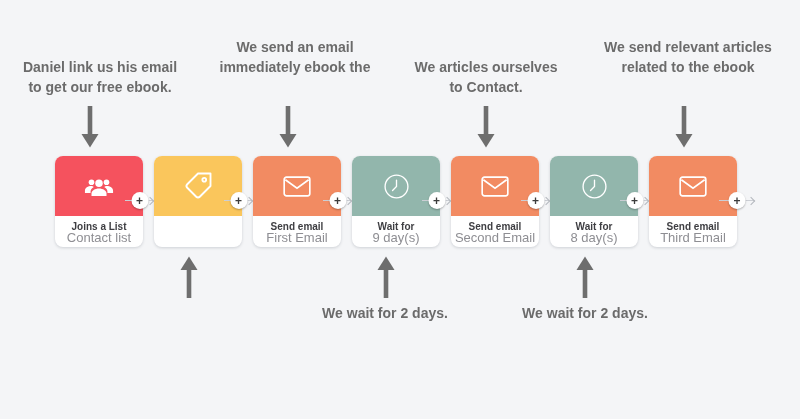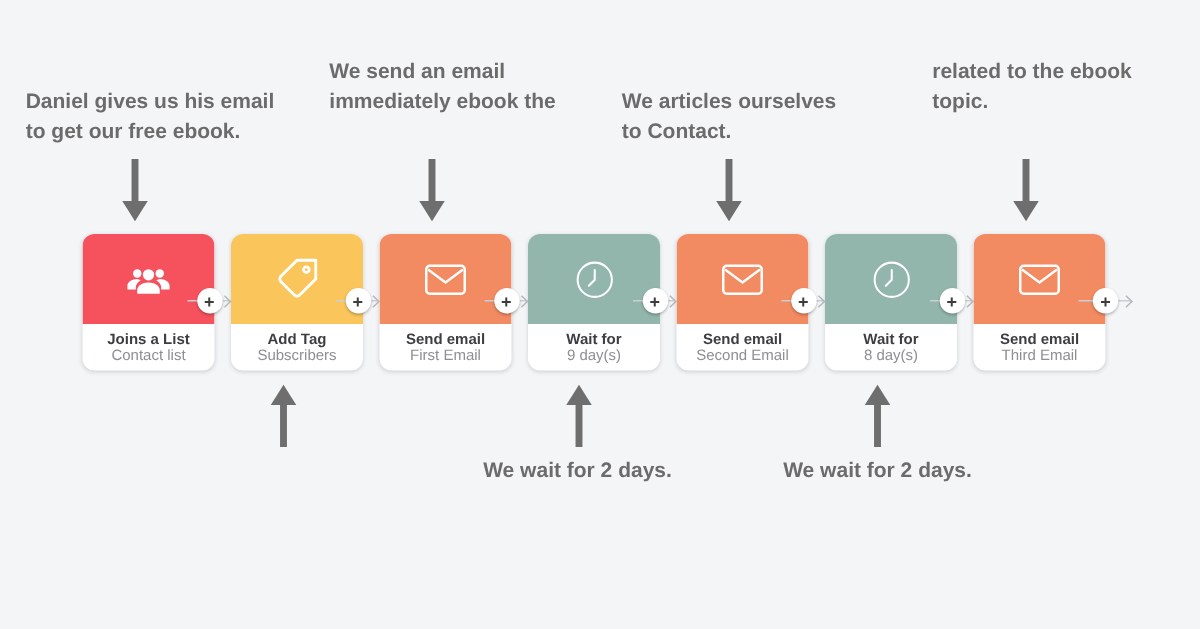--- a/index.html
+++ b/index.html
@@ -11,53 +11,53 @@
 
   
   .card {
     position:absolute; top:156px; width:88px; height:91px;
     background:#ffffff; border-radius:8px; overflow:hidden;
     box-shadow:0 1px 3px rgba(31,45,61,.18); cursor:pointer;
   }
   .card-top { height:60px; display:flex; align-items:center; justify-content:center; }
   .card-bottom { height:31px; text-align:center; padding-top:5px; box-sizing:border-box; }
   .card-title { font-size:10px; font-weight:bold; color:#3e3e42; line-height:11px; }
-  .card-subtitle { font-size:10px; color:#8e8e93; line-height:9px; margin-top:1px; }
+  .card-subtitle { font-size:13px; color:#8e8e93; line-height:9px; margin-top:1px; }
 
   
   .connector { position:absolute; top:192px; height:18px; }
   .conn-line { position:absolute; top:8px; left:0; right:1px; height:1px; background:#cbced4; }
   .plus-circle {
     position:absolute; left:50%; top:0; transform:translateX(-50%);
     width:17px; height:17px; background:#fff; border-radius:50%;
     box-shadow:0 1px 2px rgba(0,0,0,.28);
     display:flex; align-items:center; justify-content:center;
     font-size:12px; font-weight:bold; line-height:1; color:#3c3c3c; cursor:pointer;
   }
   .chevron {
     position:absolute; right:1px; top:6px; width:5px; height:5px;
     border-top:1.5px solid #b3b7bd; border-right:1.5px solid #b3b7bd;
     transform:rotate(45deg);
   }
 
   
   .ann {
     position:absolute; transform:translateX(-50%);
-    text-align:left; white-space:nowrap;
+    text-align:center; white-space:nowrap;
     font-size:14px; font-weight:bold; line-height:20px; color:#6b6b6b;
   }
   .arrow { position:absolute; transform:translateX(-50%); }
 </style>
 </head>
 <body>
 
 <div class="stage">
 
   <div class="ann" style="left:100px; top:57px">
-    <div>Daniel gives us his email</div>
+    <div>Daniel link us his email</div>
     <div>to get our free ebook.</div>
   </div>
   <svg class="arrow" style="left:90px; top:106px" width="18" height="42" viewBox="0 0 18 42">
     <rect x="6.7" y="0" width="4.6" height="29" fill="#6e6e6e"></rect>
       <path d="M0.5 28 H17.5 L9 41.5 Z" fill="#6e6e6e"></path>
   </svg>
 
   <div class="ann" style="left:295px; top:37px">
     <div>We send an email</div>
     <div>immediately ebook the</div>
@@ -70,22 +70,22 @@
   <div class="ann" style="left:486px; top:57px">
     <div>We articles ourselves</div>
     <div>to Contact.</div>
   </div>
   <svg class="arrow" style="left:486px; top:106px" width="18" height="42" viewBox="0 0 18 42">
     <rect x="6.7" y="0" width="4.6" height="29" fill="#6e6e6e"></rect>
       <path d="M0.5 28 H17.5 L9 41.5 Z" fill="#6e6e6e"></path>
   </svg>
 
   <div class="ann" style="left:688px; top:37px">
+    <div>We send relevant articles</div>
     <div>related to the ebook</div>
-    <div>topic.</div>
   </div>
   <svg class="arrow" style="left:684px; top:106px" width="18" height="42" viewBox="0 0 18 42">
     <rect x="6.7" y="0" width="4.6" height="29" fill="#6e6e6e"></rect>
       <path d="M0.5 28 H17.5 L9 41.5 Z" fill="#6e6e6e"></path>
   </svg>
 
   <div class="card" style="left:55px">
     <div class="card-top" style="background-color: rgb(245, 82, 94);">
       <svg width="30" height="23" viewBox="0 0 32 24" fill="#ffffff">
         <circle cx="8" cy="7.5" r="3"></circle>
@@ -104,24 +104,20 @@
 
   <div class="card" style="left:154px">
     <div class="card-top" style="background-color: rgb(250, 198, 92);">
       <svg width="30" height="30" viewBox="0 0 24 24" fill="none" stroke="#ffffff" stroke-width="1.5" stroke-linejoin="round">
         <g transform="scale(-1,1) translate(-24,0)">
           <path d="M20.59 13.41l-7.17 7.17a2 2 0 0 1-2.83 0L2 12V2h10l8.59 8.59a2 2 0 0 1 0 2.82z"></path>
           <circle cx="7" cy="7" r="1.5"></circle>
         </g>
       </svg>
     </div>
-    <div class="card-bottom">
-      <div class="card-title">Add Tag</div>
-      <div class="card-subtitle">Subscribers</div>
-    </div>
   </div>
 
   <div class="card" style="left:253px">
     <div class="card-top" style="background-color: rgb(242, 139, 98);">
       <svg width="28" height="21" viewBox="0 0 24 18" fill="none" stroke="#ffffff" stroke-width="1.4">
         <rect x="1" y="1" width="22" height="16" rx="2"></rect>
           <path d="M2 3.2 L12 10.5 L22 3.2"></path>
       </svg>
     </div>
     <div class="card-bottom">

